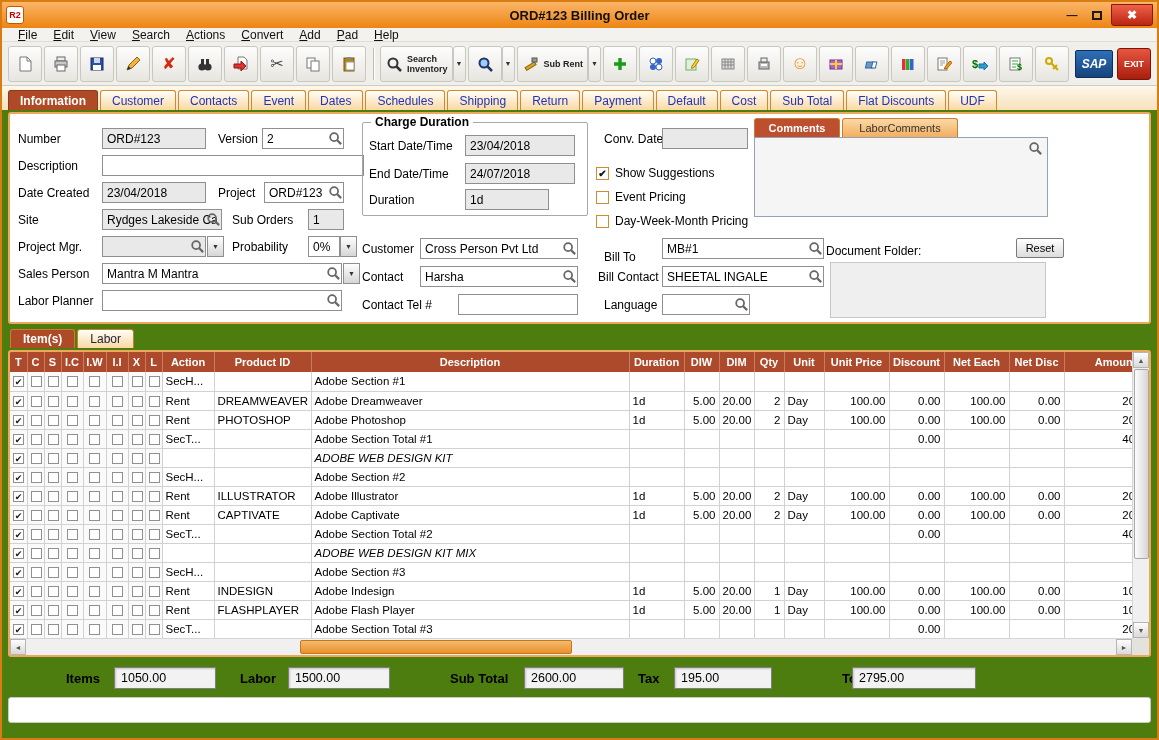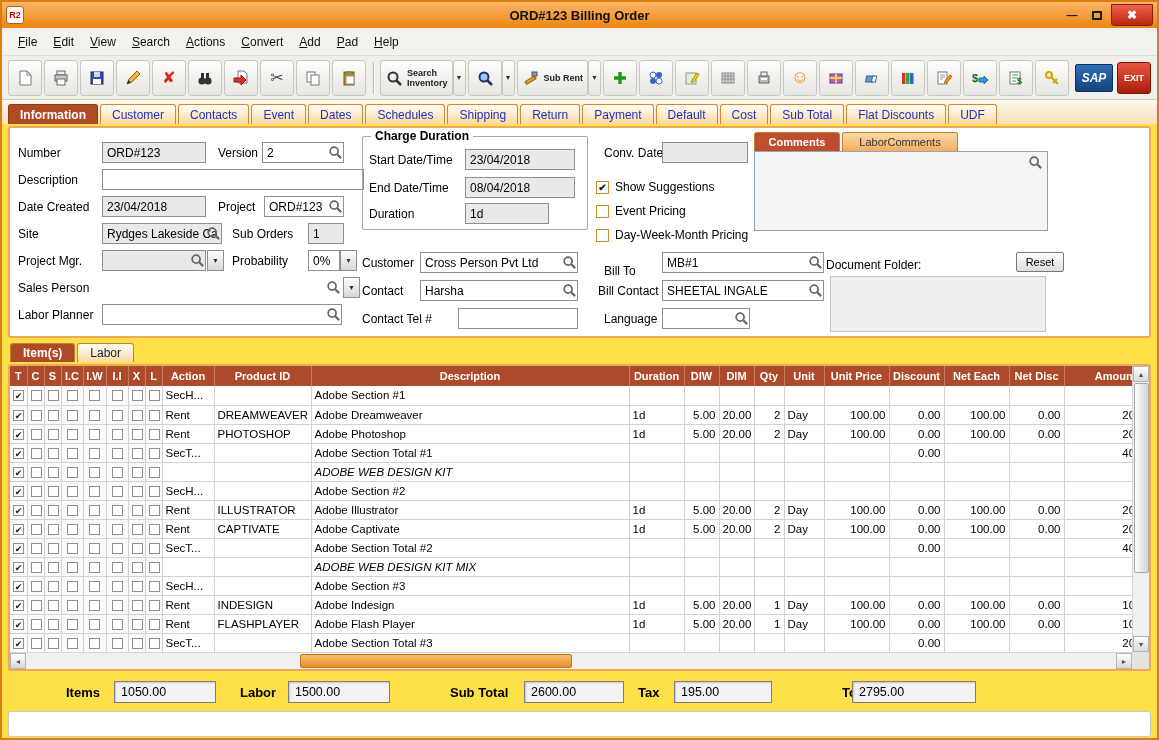--- a/index.html
+++ b/index.html
@@ -1,32 +1,32 @@
 <!DOCTYPE html>
 <html><head>
 <meta charset="utf-8">
 <style>
 *{box-sizing:border-box;margin:0;padding:0}
 html,body{width:1159px;height:740px;overflow:hidden}
 body{font-family:"Liberation Sans",sans-serif;background:#777}
-.window{width:1159px;height:740px;border:2px solid #D97C12;background:#fde047;display:flex;flex-direction:column}
+.window{width:1159px;height:740px;border:2px solid #D97C12;background:#4d7c0f;display:flex;flex-direction:column}
 
 
 .titlebar{height:26px;background:linear-gradient(#FBB668,#EE8412);display:flex;align-items:center;padding:0 4px;position:relative;flex:0 0 auto}
 .title{position:absolute;left:0;right:0;text-align:center;font-size:13px;font-weight:bold;color:#111}
 .app-icon{width:18px;height:18px;background:#fff;border:1px solid #b85c08;border-radius:3px;font-size:9px;font-weight:bold;color:#c00;display:flex;align-items:center;justify-content:center;z-index:1}
 .win-controls{margin-left:auto;display:flex;align-items:center;gap:3px;z-index:1}
 .wc{width:22px;height:18px;display:flex;align-items:center;justify-content:center;font-size:11px;color:#1a1a1a}
 .wc-min::before{content:"—";font-weight:bold}
 .wc-max span{width:10px;height:9px;border:2px solid #1a1a1a;display:block}
 .wc-close{width:42px;height:22px;background:linear-gradient(#F0604A,#B92612);border:1px solid #871a06;border-radius:0 0 3px 3px;color:#fff;font-weight:bold;font-size:12px}
 .wc-close::before{content:"✖"}
 
 
-.menubar{height:28px;background:#F4F2EE;display:flex;align-items:center;padding:0 8px;font-size:12px;border-bottom:1px solid #ddd;flex:0 0 auto}
+.menubar{height:14px;background:#F4F2EE;display:flex;align-items:center;padding:0 8px;font-size:12px;border-bottom:1px solid #ddd;flex:0 0 auto}
 .menu-item{padding:2px 8px;color:#111}
 
 
 .toolbar{height:44px;background:#F1EFEA;display:flex;align-items:center;padding:2px 6px;border-bottom:1px solid #ccc;flex:0 0 auto}
 #tb-buttons{display:flex;align-items:center}
 .tbtn{height:36px;min-width:34px;border:1px solid #c9c7c2;border-radius:3px;background:linear-gradient(#fdfdfd,#e7e5df);display:flex;align-items:center;justify-content:center;margin-right:2px;padding:0 4px;gap:4px}
 .tdd{min-width:13px;width:13px;padding:0;margin-left:-2px;font-size:7px;color:#333}
 .ticon{display:inline-flex;align-items:center;justify-content:center;width:18px;height:18px}
 .tlabel{font-size:9px;line-height:10px;color:#222;text-align:left;white-space:pre-line;font-weight:bold}
 .tsep{width:2px;height:32px;border-left:1px solid #bbb;border-right:1px solid #fff;margin:0 5px}
@@ -397,39 +397,40 @@
     <svg class="mag" style="left:180px;top:125px" viewBox="0 0 16 16">
         <circle cx="7" cy="7" r="4.5" fill="none" stroke="#666" stroke-width="2"></circle>
         <path d="M10.5 10.5L15 15" stroke="#666" stroke-width="2.5"></path>
       </svg>
     <span class="ddbtn" style="left:197px;top:122px">▼</span>
     <span class="lbl" style="left:222px;top:126px">Probability</span>
     <span class="field" style="left:298px;top:122px;width:32px">0%</span>
     <span class="ddbtn" style="left:330px;top:122px">▼</span>
 
     <span class="lbl" style="left:8px;top:153px">Sales Person</span>
+    <span class="field" style="left:92px;top:149px;width:240px">Mantra M Mantra</span>
     <svg class="mag" style="left:316px;top:152px" viewBox="0 0 16 16">
         <circle cx="7" cy="7" r="4.5" fill="none" stroke="#666" stroke-width="2"></circle>
         <path d="M10.5 10.5L15 15" stroke="#666" stroke-width="2.5"></path>
       </svg>
     <span class="ddbtn" style="left:333px;top:149px">▼</span>
 
     <span class="lbl" style="left:8px;top:180px">Labor Planner</span>
     <span class="field" style="left:92px;top:176px;width:240px"></span>
     <svg class="mag" style="left:316px;top:179px" viewBox="0 0 16 16">
         <circle cx="7" cy="7" r="4.5" fill="none" stroke="#666" stroke-width="2"></circle>
         <path d="M10.5 10.5L15 15" stroke="#666" stroke-width="2.5"></path>
       </svg>
 
     <div class="groupbox" style="left:352px;top:8px;width:226px;height:94px">
       <span class="grouplegend">Charge Duration</span>
       <span class="lbl" style="left:6px;top:16px">Start Date/Time</span>
       <span class="field ro" style="left:102px;top:12px;width:110px">23/04/2018</span>
       <span class="lbl" style="left:6px;top:44px">End Date/Time</span>
-      <span class="field ro" style="left:102px;top:40px;width:110px">08/04/2018</span>
+      <span class="field ro" style="left:102px;top:40px;width:110px">24/07/2018</span>
       <span class="lbl" style="left:6px;top:70px">Duration</span>
       <span class="field ro" style="left:102px;top:66px;width:84px">1d</span>
     </div>
 
     <span class="lbl" style="left:594px;top:18px">Conv. Date</span>
     <span class="field ro" style="left:652px;top:14px;width:86px"></span>
 
     <div class="cbx" style="left:586px;top:52px">
       <span class="cb on"></span>
       <span>Show Suggestions</span>

